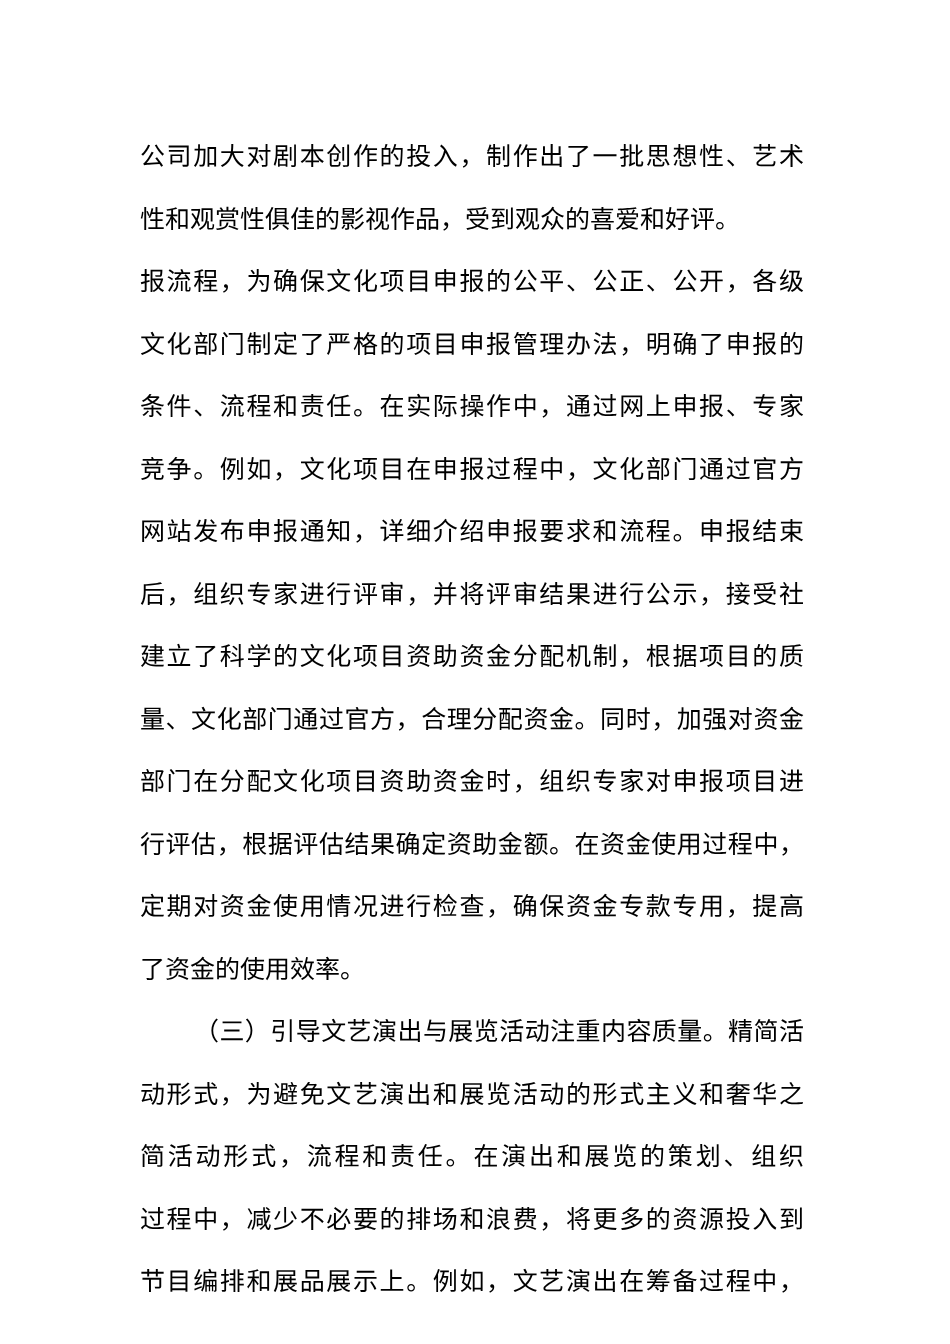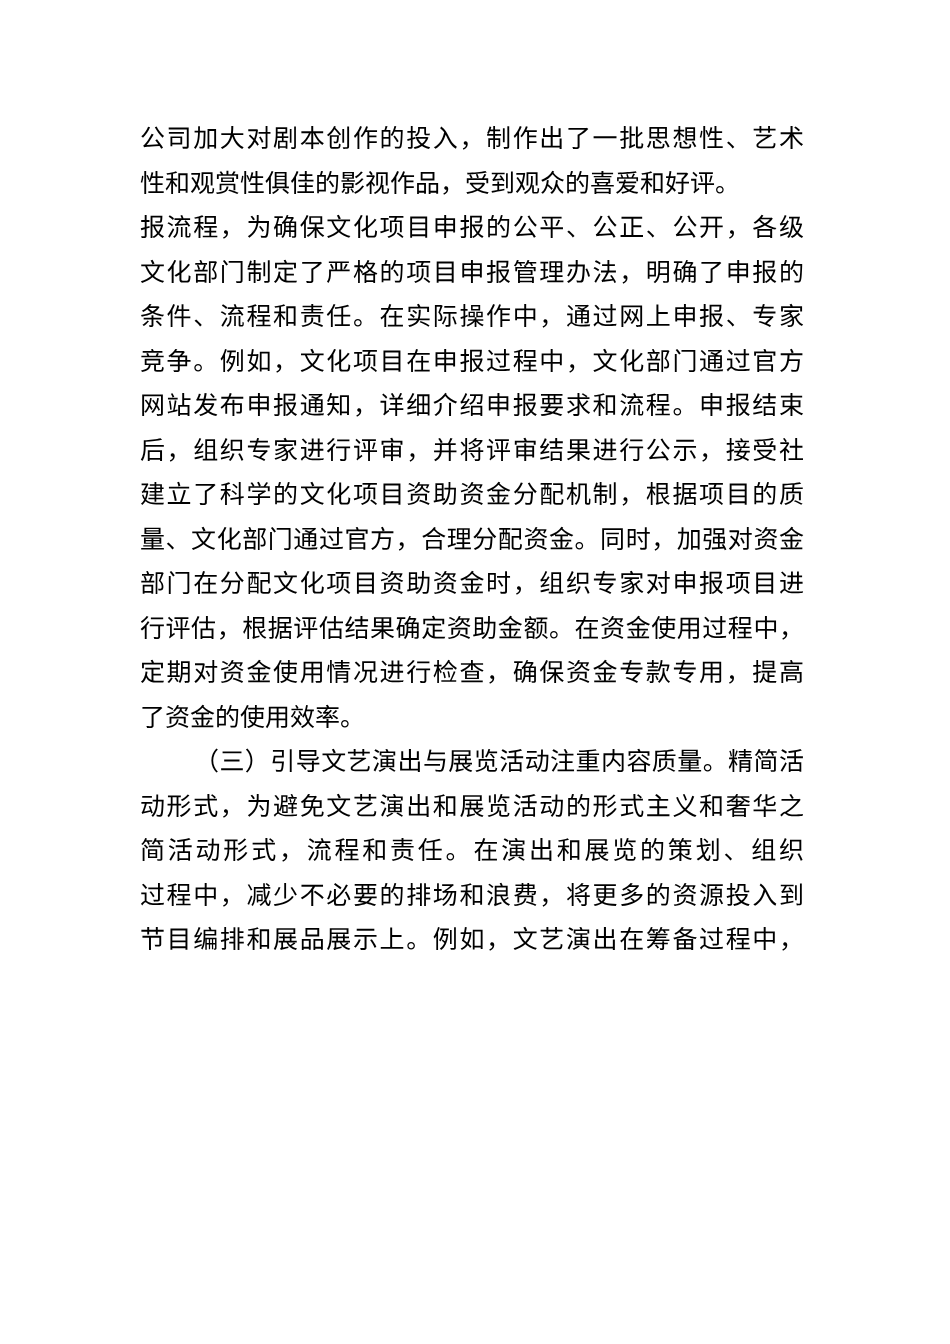--- a/index.html
+++ b/index.html
@@ -24,20 +24,21 @@
   }
   .line {
     height: 44.5px;
     line-height: 44.5px;
     font-size: 25px;
     color: #000000;
     text-align: justify;
     text-align-last: justify;
     text-justify: inter-character;
     overflow: visible;
+    margin-top: 18px;
   }
   .line.noj {
     text-align: center;
     text-align-last: left;
   }
   .line.indent {
     padding-left: 54px;
   }
 </style>
 </head>

